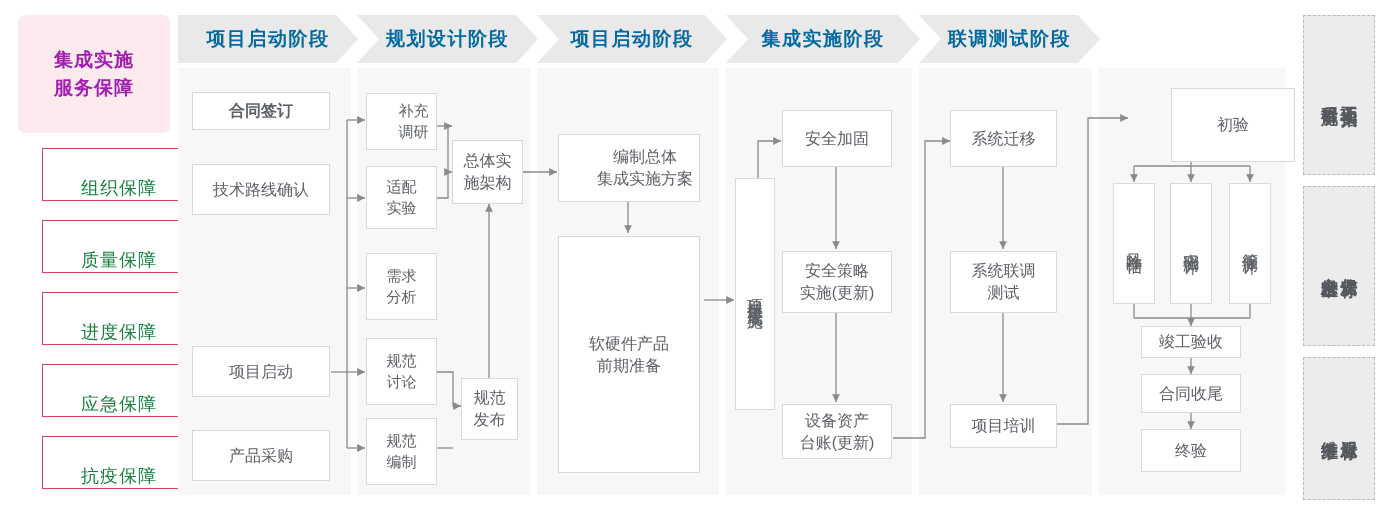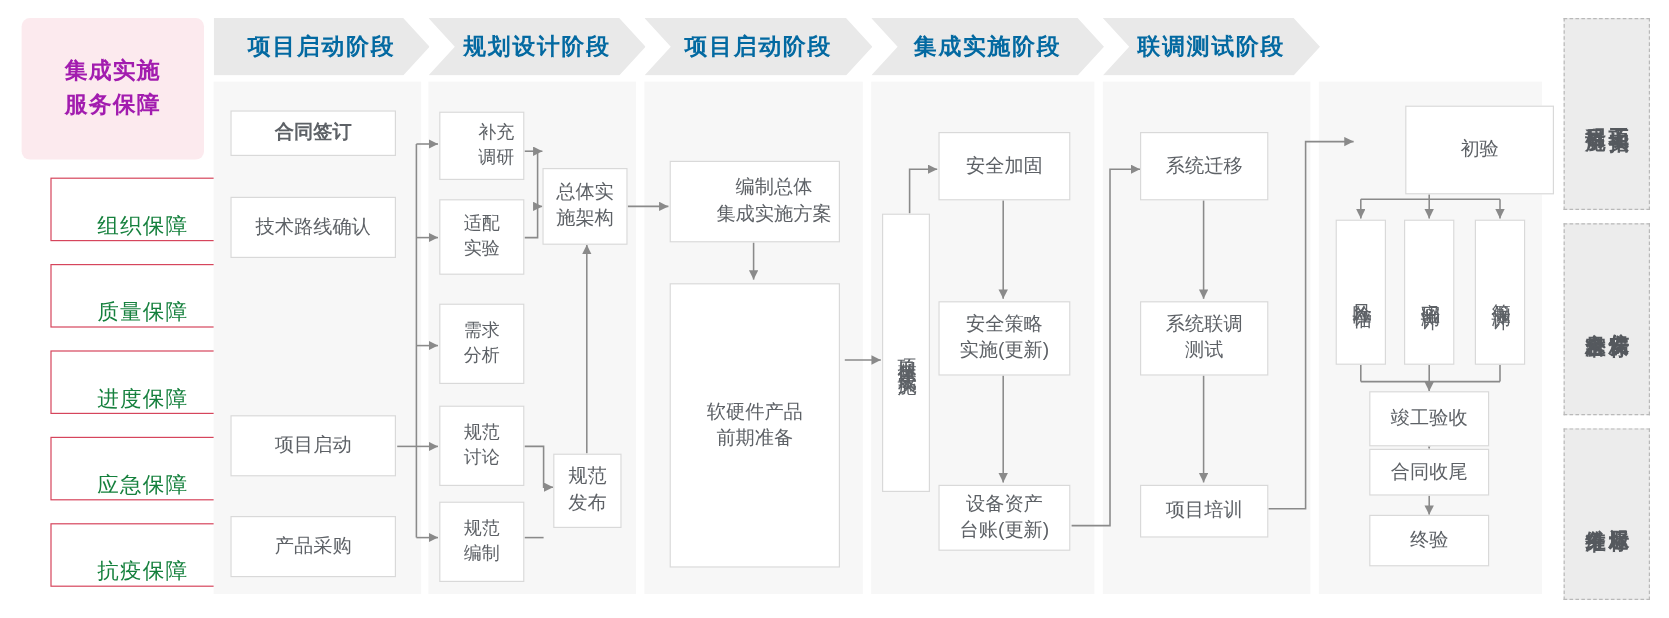--- a/index.html
+++ b/index.html
@@ -269,21 +269,21 @@
     </div>
   <div class="node vert" style="left:1113px;top:183px;width:42px;height:121px;">
       <span>风险评估</span>
     </div>
   <div class="node vert" style="left:1170px;top:183px;width:42px;height:121px;">
       <span>密码测评</span>
     </div>
   <div class="node vert" style="left:1229px;top:183px;width:42px;height:121px;">
       <span>等保测评</span>
     </div>
-  <div class="node" style="left:1141px;top:326px;width:100px;height:46px;">
+  <div class="node" style="left:1141px;top:326px;width:100px;height:32px;">
       <span>竣工验收</span>
     </div>
   <div class="node" style="left:1141px;top:374px;width:100px;height:39px;">
       <span>合同收尾</span>
     </div>
   <div class="node" style="left:1141px;top:429px;width:100px;height:43px;">
       <span>终验</span>
     </div>
 
   <div class="std" style="top:15px;height:160px;">

